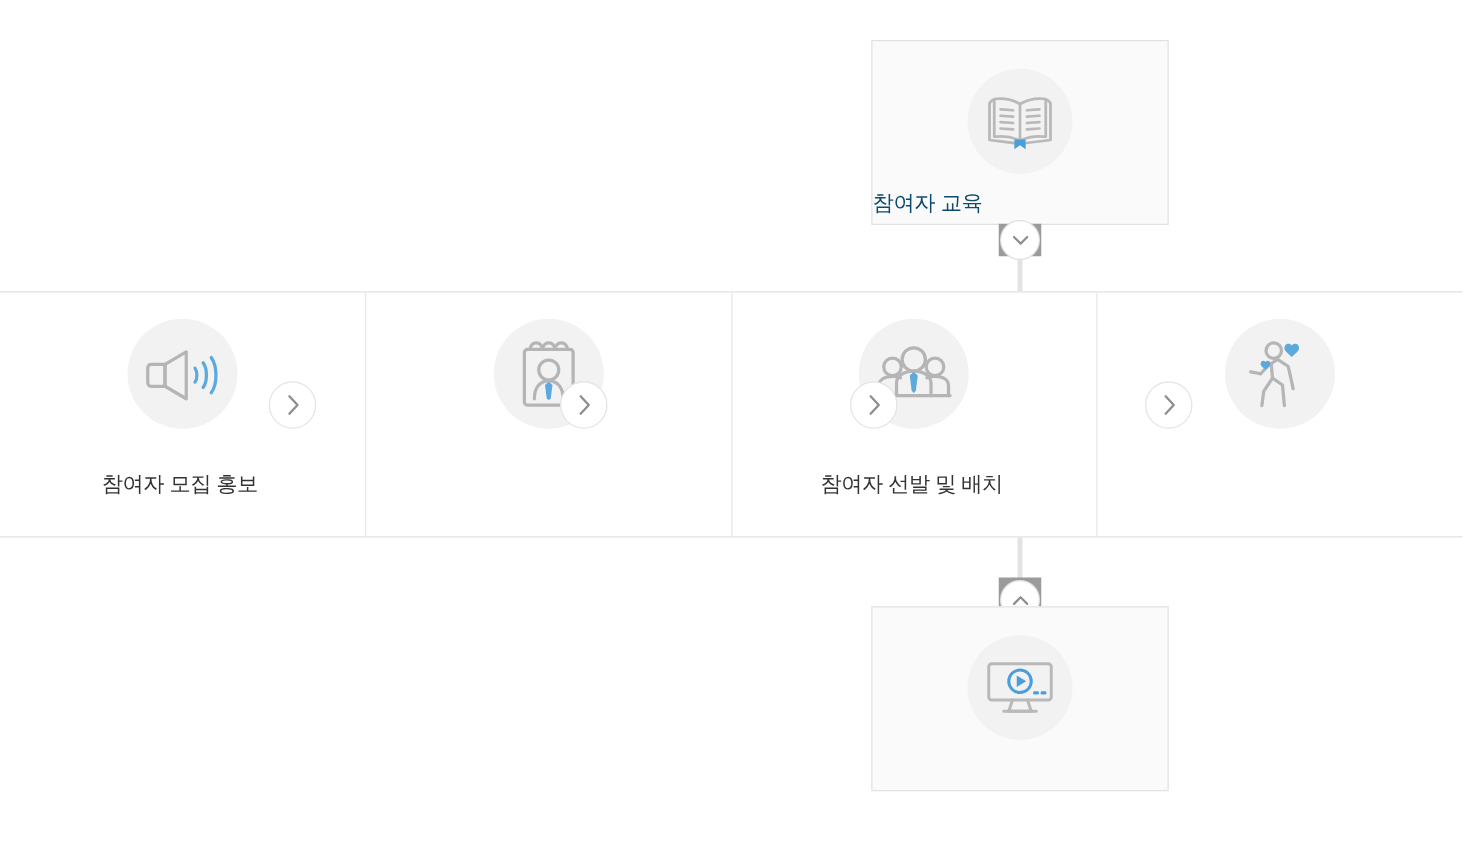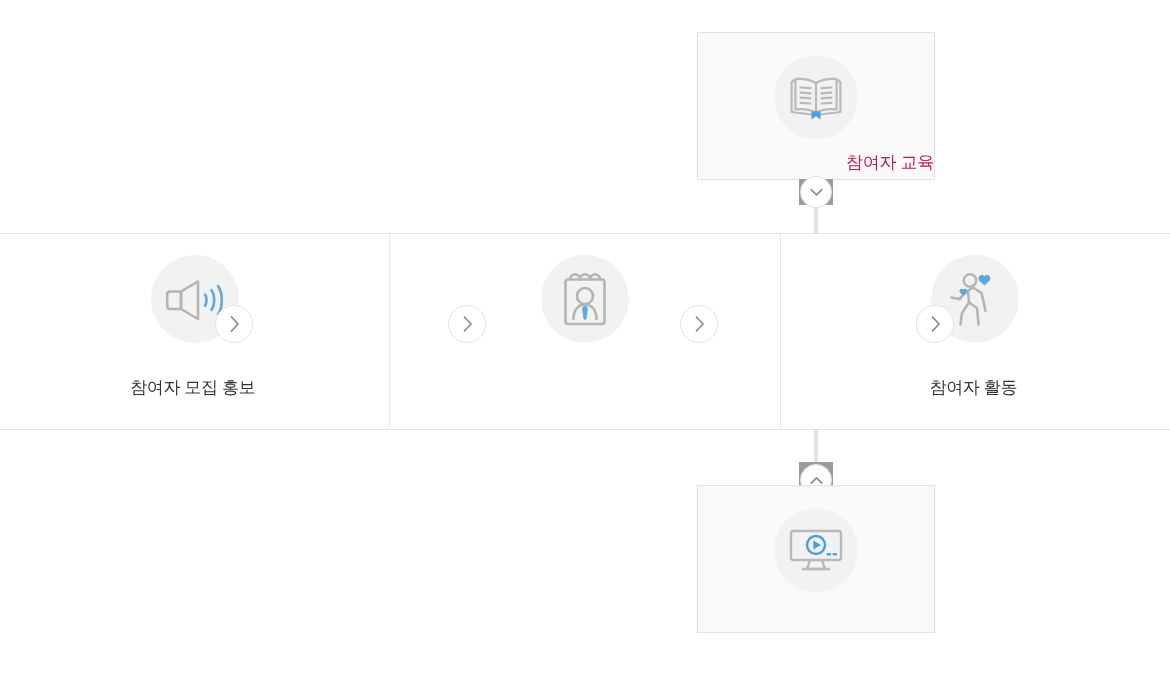--- a/index.html
+++ b/index.html
@@ -52,24 +52,24 @@
     display: flex;
     align-items: center;
     justify-content: center;
   }
 
   .card-label {
     position: absolute;
     left: 0;
     right: 0;
     top: 118px;
-    text-align: right;
+    text-align: left;
     font-size: 17px;
     letter-spacing: -0.3px;
-    color: #be185d;
+    color: #0c4a6e;
   }
 
   
   .connector-line {
     position: absolute;
     width: 4px;
     background: #e3e3e3;
     left: 814px;
   }
   .connector-line.top-line {
@@ -236,37 +236,53 @@
             <path d="M20 8.5 C20 5.6 22.2 3.3 25 3.3 C27.8 3.3 30 5.6 30 8.5"></path>
             <path d="M30 8.5 C30 5.6 32.2 3.3 35 3.3 C37.8 3.3 40 5.6 40 8.5"></path>
             <circle cx="25" cy="25" r="8"></circle>
             <path d="M13.5 48 C13.5 38.5 18.6 33.6 25 33.6 C31.4 33.6 36.5 38.5 36.5 48"></path>
           </g>
           <path d="M25 34.4 L28 37 L26.6 47.6 L25 49.2 L23.4 47.6 L22 37 Z" fill="#5ba9dd"></path>
         </svg>
       </div>
     </div>
 
+    <div class="step">
+      <div class="step-icon-wrap">
+        <svg width="62" height="50" viewBox="0 0 62 50" aria-hidden="true">
+          <g fill="none" stroke="#b5b5b5" stroke-width="2.6" stroke-linejoin="round" stroke-linecap="round">
+            <circle cx="14" cy="19.5" r="7"></circle>
+            <path d="M3.2 42.5 L3.2 34.5 C3.2 29.8 7.6 27 14 27 C16.4 27 18.6 27.4 20.4 28.2"></path>
+            <circle cx="48" cy="19.5" r="7"></circle>
+            <path d="M58.8 42.5 L58.8 34.5 C58.8 29.8 54.4 27 48 27 C45.6 27 43.4 27.4 41.6 28.2"></path>
+            <path d="M2 42.5 L60 42.5"></path>
+            <circle cx="31" cy="13.5" r="9.3"></circle>
+            <path d="M17.2 42.5 L17.2 32.5 C17.2 26.6 23.2 22.8 31 22.8 C38.8 22.8 44.8 26.6 44.8 32.5 L44.8 42.5"></path>
+          </g>
+          <path d="M31 23.6 L34.2 26.4 L32.7 38.6 L31 40.4 L29.3 38.6 L27.8 26.4 Z" fill="#5ba9dd"></path>
+        </svg>
+      </div>
+      <div class="step-label">참여자 선발 및 배치</div>
+    </div>
 
     <div class="step">
       <div class="step-icon-wrap">
         <svg width="54" height="58" viewBox="0 0 54 58" aria-hidden="true">
           <g fill="none" stroke="#b5b5b5" stroke-width="2.6" stroke-linejoin="round" stroke-linecap="round">
             <circle cx="22" cy="10.5" r="6.2"></circle>
             <path d="M25 17.5 L33.5 23 L35.5 31.5 L37.5 41"></path>
             <path d="M25 17.5 L17.5 22.5 L11.5 29"></path>
             <path d="M11.5 29 L3.5 27.5"></path>
             <path d="M20 21.5 L21 32.5 L14 43 L12.5 54.5"></path>
             <path d="M21 32.5 L29 38 L30.5 54.5"></path>
           </g>
           <path d="M41.5 6.2 C40.1 4.6 37.6 4.7 36.4 6.4 C35.2 4.7 32.7 4.6 31.3 6.2 C29.9 7.9 30.6 10.2 32.1 11.6 L36.4 15.6 L40.7 11.6 C42.2 10.2 42.9 7.9 41.5 6.2 Z" fill="#5ba9dd"></path>
           <path d="M18.8 19.4 C17.9 18.3 16.2 18.4 15.4 19.6 C14.6 18.4 12.9 18.3 12 19.4 C11 20.5 11.5 22.1 12.5 23.1 L15.4 25.8 L18.3 23.1 C19.3 22.1 19.8 20.5 18.8 19.4 Z" fill="#5ba9dd"></path>
         </svg>
       </div>
-      <div class="step-label">참여자 활동</div>
     </div>
 
 
   </div>
 
   <div class="step-arrow a1">
     <svg width="13" height="18" viewBox="0 0 13 18" aria-hidden="true">
       <path d="M3.5 2 L10 9 L3.5 16" fill="none" stroke="#8d8d8d" stroke-width="1.8" stroke-linecap="round" stroke-linejoin="round"></path>
     </svg>
   </div>

